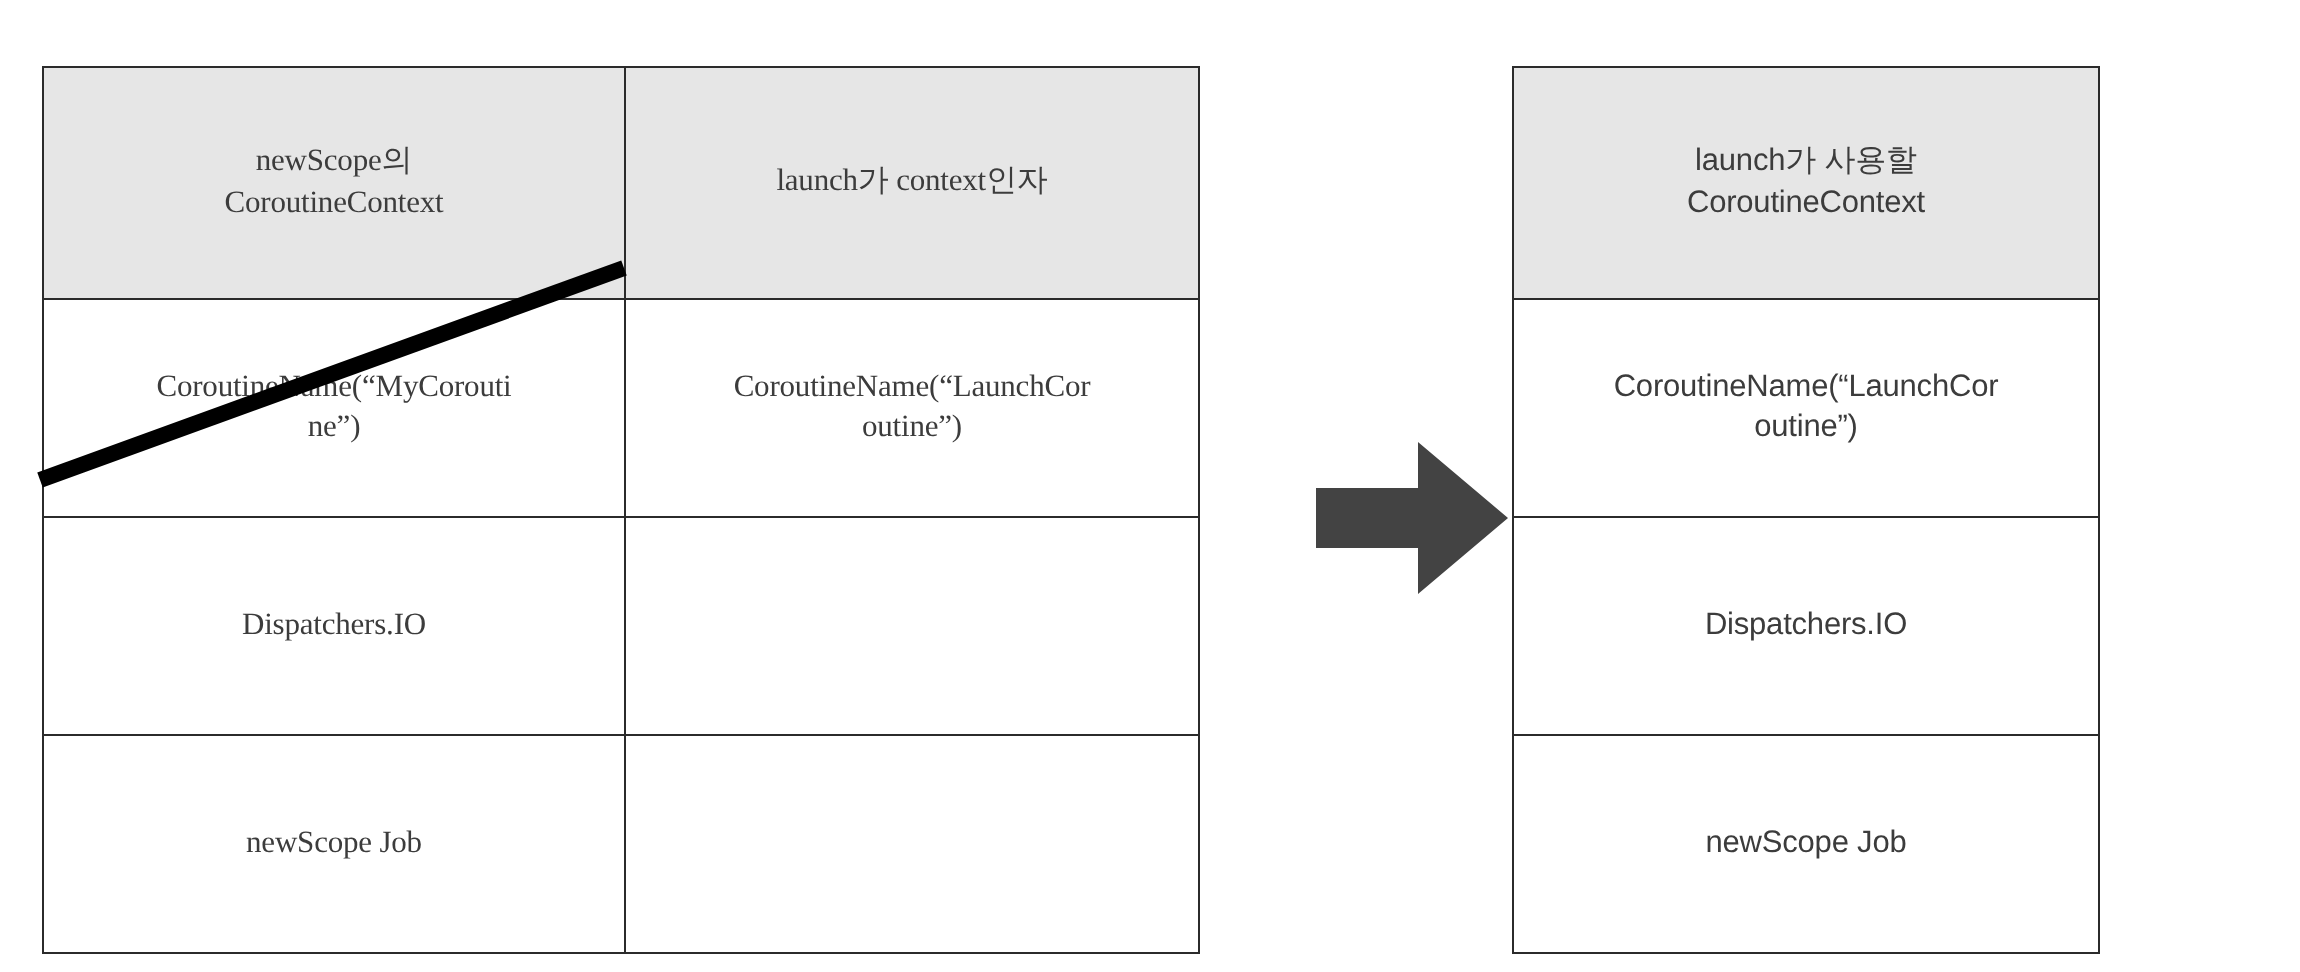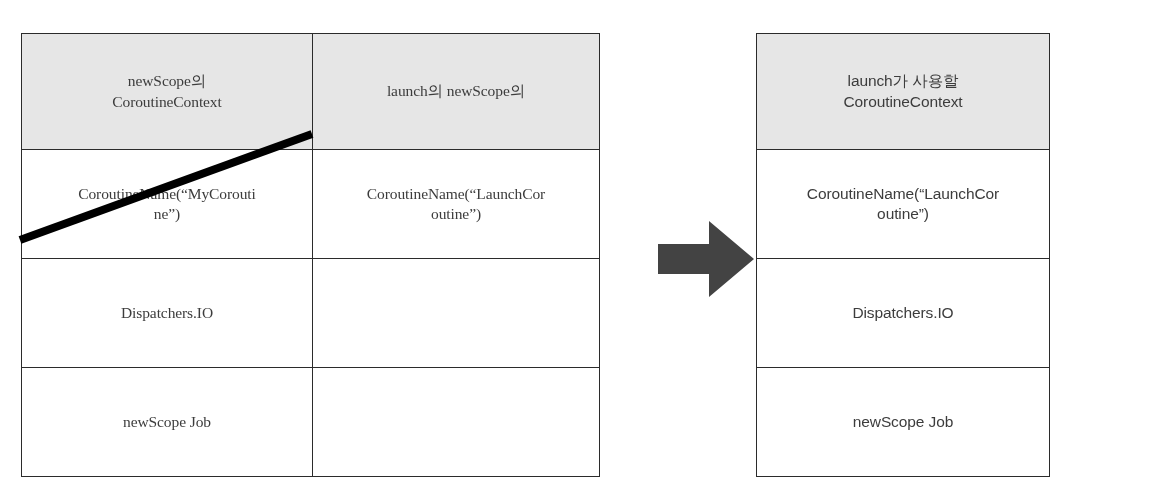--- a/index.html
+++ b/index.html
@@ -94,21 +94,21 @@
         <col class="c1">
         <col class="c2">
       </colgroup>
     <tbody>
       <tr>
         <td class="header-cell">
           <span>newScope의</span><br>
           <span>CoroutineContext</span>
         </td>
         <td class="header-cell">
-          <span>launch의 newScope의</span>
+          <span>launch가 context인자</span>
         </td>
       </tr>
       <tr>
         <td class="body-cell">
           <span>CoroutineName(“MyCorouti</span><br>
           <span>ne”)</span>
         </td>
         <td class="body-cell">
           <span>CoroutineName(“LaunchCor</span><br>
           <span>outine”)</span>

